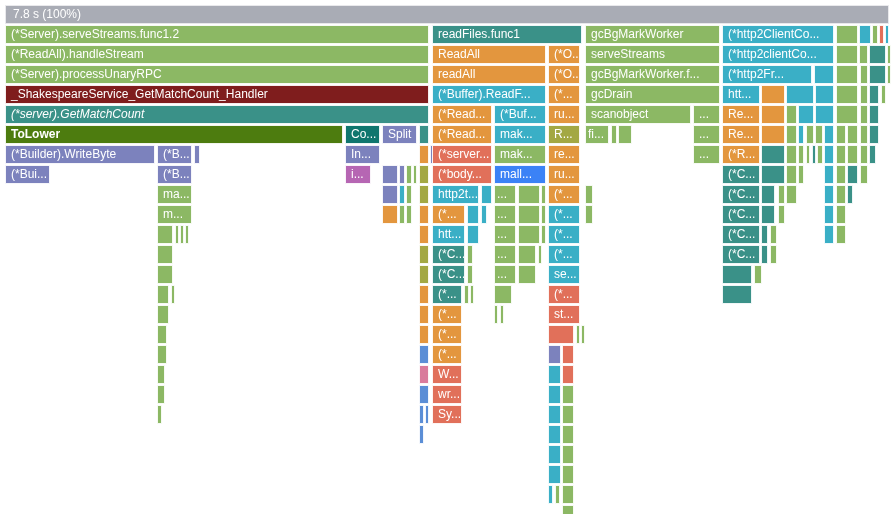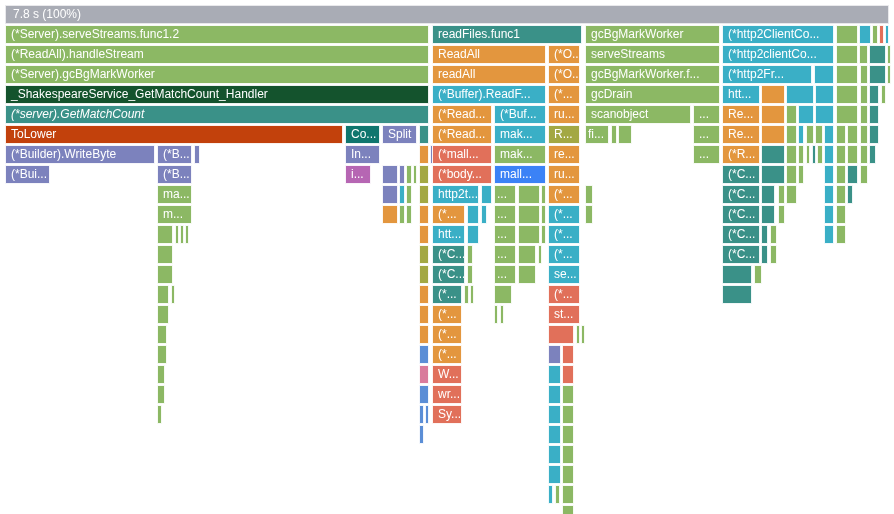--- a/index.html
+++ b/index.html
@@ -66,31 +66,31 @@
       <div class="frame tiny" style="left: 885px; top: 25px; width: 4px; height: 19px; background: rgb(58, 175, 198);"></div>
       <div class="frame" style="left: 5px; top: 45px; width: 424px; height: 19px; background: rgb(140, 184, 100);"><span>(*ReadAll).handleStream</span></div>
       <div class="frame" style="left: 432px; top: 45px; width: 114px; height: 19px; background: rgb(227, 150, 62);"><span>ReadAll</span></div>
       <div class="frame" style="left: 548px; top: 45px; width: 32px; height: 19px; background: rgb(227, 150, 62);"><span>(*O...</span></div>
       <div class="frame" style="left: 585px; top: 45px; width: 135px; height: 19px; background: rgb(140, 184, 100);"><span>serveStreams</span></div>
       <div class="frame" style="left: 722px; top: 45px; width: 112px; height: 19px; background: rgb(58, 175, 198);"><span>(*http2clientCo...</span></div>
       <div class="frame tiny" style="left: 836px; top: 45px; width: 22px; height: 19px; background: rgb(140, 184, 100);"></div>
       <div class="frame tiny" style="left: 859px; top: 45px; width: 9px; height: 19px; background: rgb(140, 184, 100);"></div>
       <div class="frame tiny" style="left: 869px; top: 45px; width: 17px; height: 19px; background: rgb(58, 145, 136);"></div>
       <div class="frame tiny" style="left: 887px; top: 45px; width: 3px; height: 19px; background: rgb(140, 184, 100);"></div>
-      <div class="frame" style="left: 5px; top: 65px; width: 424px; height: 19px; background: rgb(140, 184, 100);"><span>(*Server).gcBgMarkWorker</span></div>
+      <div class="frame" style="left: 5px; top: 65px; width: 424px; height: 19px; background: rgb(140, 184, 100);"><span>(*Server).processUnaryRPC</span></div>
       <div class="frame" style="left: 432px; top: 65px; width: 114px; height: 19px; background: rgb(227, 150, 62);"><span>readAll</span></div>
       <div class="frame" style="left: 548px; top: 65px; width: 32px; height: 19px; background: rgb(227, 150, 62);"><span>(*O...</span></div>
       <div class="frame" style="left: 585px; top: 65px; width: 135px; height: 19px; background: rgb(140, 184, 100);"><span>gcBgMarkWorker.f...</span></div>
       <div class="frame" style="left: 722px; top: 65px; width: 90px; height: 19px; background: rgb(58, 175, 198);"><span>(*http2Fr...</span></div>
       <div class="frame tiny" style="left: 814px; top: 65px; width: 20px; height: 19px; background: rgb(58, 175, 198);"></div>
       <div class="frame tiny" style="left: 836px; top: 65px; width: 22px; height: 19px; background: rgb(140, 184, 100);"></div>
       <div class="frame tiny" style="left: 860px; top: 65px; width: 8px; height: 19px; background: rgb(140, 184, 100);"></div>
       <div class="frame tiny" style="left: 869px; top: 65px; width: 17px; height: 19px; background: rgb(58, 145, 136);"></div>
       <div class="frame tiny" style="left: 887px; top: 65px; width: 3px; height: 19px; background: rgb(140, 184, 100);"></div>
-      <div class="frame" style="left: 5px; top: 85px; width: 424px; height: 19px; background: #14532d;"><span>_ShakespeareService_GetMatchCount_Handler</span></div>
+      <div class="frame" style="left: 5px; top: 85px; width: 424px; height: 19px; background: #7f1d1d;"><span>_ShakespeareService_GetMatchCount_Handler</span></div>
       <div class="frame" style="left: 432px; top: 85px; width: 114px; height: 19px; background: rgb(58, 175, 198);"><span>(*Buffer).ReadF...</span></div>
       <div class="frame" style="left: 548px; top: 85px; width: 32px; height: 19px; background: rgb(227, 150, 62);"><span>(*...</span></div>
       <div class="frame" style="left: 585px; top: 85px; width: 135px; height: 19px; background: rgb(140, 184, 100);"><span>gcDrain</span></div>
       <div class="frame" style="left: 722px; top: 85px; width: 38px; height: 19px; background: rgb(58, 175, 198);"><span>htt...</span></div>
       <div class="frame tiny" style="left: 761px; top: 85px; width: 24px; height: 19px; background: rgb(227, 150, 62);"></div>
       <div class="frame" style="left: 786px; top: 85px; width: 28px; height: 19px; background: rgb(58, 175, 198);"></div>
       <div class="frame tiny" style="left: 815px; top: 85px; width: 19px; height: 19px; background: rgb(58, 175, 198);"></div>
       <div class="frame tiny" style="left: 836px; top: 85px; width: 22px; height: 19px; background: rgb(140, 184, 100);"></div>
       <div class="frame tiny" style="left: 860px; top: 85px; width: 8px; height: 19px; background: rgb(140, 184, 100);"></div>
       <div class="frame tiny" style="left: 869px; top: 85px; width: 10px; height: 19px; background: rgb(58, 145, 136);"></div>
@@ -102,21 +102,21 @@
       <div class="frame" style="left: 585px; top: 105px; width: 106px; height: 19px; background: rgb(140, 184, 100);"><span>scanobject</span></div>
       <div class="frame" style="left: 693px; top: 105px; width: 27px; height: 19px; background: rgb(140, 184, 100);"><span>...</span></div>
       <div class="frame" style="left: 722px; top: 105px; width: 38px; height: 19px; background: rgb(227, 150, 62);"><span>Re...</span></div>
       <div class="frame tiny" style="left: 761px; top: 105px; width: 24px; height: 19px; background: rgb(227, 150, 62);"></div>
       <div class="frame tiny" style="left: 786px; top: 105px; width: 11px; height: 19px; background: rgb(140, 184, 100);"></div>
       <div class="frame tiny" style="left: 798px; top: 105px; width: 16px; height: 19px; background: rgb(58, 175, 198);"></div>
       <div class="frame tiny" style="left: 815px; top: 105px; width: 19px; height: 19px; background: rgb(58, 175, 198);"></div>
       <div class="frame tiny" style="left: 836px; top: 105px; width: 22px; height: 19px; background: rgb(140, 184, 100);"></div>
       <div class="frame tiny" style="left: 860px; top: 105px; width: 8px; height: 19px; background: rgb(140, 184, 100);"></div>
       <div class="frame tiny" style="left: 869px; top: 105px; width: 10px; height: 19px; background: rgb(58, 145, 136);"></div>
-      <div class="frame" style="left: 5px; top: 125px; width: 338px; height: 19px; background: #c2410c;"><span>ToLower</span></div>
+      <div class="frame" style="left: 5px; top: 125px; width: 338px; height: 19px; background: #4d7c0f; font-weight: bold;"><span>ToLower</span></div>
       <div class="frame" style="left: 345px; top: 125px; width: 35px; height: 19px; background: #0f766e;"><span>Co...</span></div>
       <div class="frame" style="left: 382px; top: 125px; width: 35px; height: 19px; background: rgb(124, 130, 189);"><span>Split</span></div>
       <div class="frame tiny" style="left: 419px; top: 125px; width: 10px; height: 19px; background: rgb(58, 145, 136);"></div>
       <div class="frame" style="left: 432px; top: 125px; width: 60px; height: 19px; background: rgb(227, 150, 62);"><span>(*Read...</span></div>
       <div class="frame" style="left: 494px; top: 125px; width: 52px; height: 19px; background: rgb(58, 175, 198);"><span>mak...</span></div>
       <div class="frame" style="left: 548px; top: 125px; width: 32px; height: 19px; background: rgb(163, 168, 67);"><span>R...</span></div>
       <div class="frame tiny" style="left: 585px; top: 125px; width: 24px; height: 19px; background: rgb(140, 184, 100);"><span>fi...</span></div>
       <div class="frame tiny" style="left: 611px; top: 125px; width: 6px; height: 19px; background: rgb(140, 184, 100);"></div>
       <div class="frame tiny" style="left: 618px; top: 125px; width: 14px; height: 19px; background: rgb(140, 184, 100);"></div>
       <div class="frame" style="left: 693px; top: 125px; width: 27px; height: 19px; background: rgb(140, 184, 100);"><span>...</span></div>
@@ -130,21 +130,21 @@
       <div class="frame tiny" style="left: 836px; top: 125px; width: 10px; height: 19px; background: rgb(140, 184, 100);"></div>
       <div class="frame tiny" style="left: 847px; top: 125px; width: 11px; height: 19px; background: rgb(140, 184, 100);"></div>
       <div class="frame tiny" style="left: 860px; top: 125px; width: 8px; height: 19px; background: rgb(140, 184, 100);"></div>
       <div class="frame tiny" style="left: 869px; top: 125px; width: 10px; height: 19px; background: rgb(58, 145, 136);"></div>
       <div class="frame" style="left: 5px; top: 145px; width: 150px; height: 19px; background: rgb(124, 130, 189);"><span>(*Builder).WriteByte</span></div>
       <div class="frame" style="left: 157px; top: 145px; width: 35px; height: 19px; background: rgb(124, 130, 189);"><span>(*B...</span></div>
       <div class="frame tiny" style="left: 194px; top: 145px; width: 6px; height: 19px; background: rgb(124, 130, 189);"></div>
       <div class="frame" style="left: 345px; top: 145px; width: 35px; height: 19px; background: rgb(124, 130, 189);"><span>In...</span></div>
       <div class="frame" style="left: 382px; top: 145px; width: 35px; height: 19px; background: rgb(124, 130, 189); margin-left: 48px;"><span>ge...</span></div>
       <div class="frame tiny" style="left: 419px; top: 145px; width: 10px; height: 19px; background: rgb(227, 150, 62);"></div>
-      <div class="frame" style="left: 432px; top: 145px; width: 60px; height: 19px; background: rgb(225, 112, 90);"><span>(*mall...</span></div>
+      <div class="frame" style="left: 432px; top: 145px; width: 60px; height: 19px; background: rgb(225, 112, 90);"><span>(*server...</span></div>
       <div class="frame" style="left: 494px; top: 145px; width: 52px; height: 19px; background: rgb(140, 184, 100);"><span>mak...</span></div>
       <div class="frame" style="left: 548px; top: 145px; width: 32px; height: 19px; background: rgb(227, 150, 62);"><span>re...</span></div>
       <div class="frame" style="left: 693px; top: 145px; width: 27px; height: 19px; background: rgb(140, 184, 100);"><span>...</span></div>
       <div class="frame" style="left: 722px; top: 145px; width: 38px; height: 19px; background: rgb(227, 150, 62);"><span>(*R...</span></div>
       <div class="frame tiny" style="left: 761px; top: 145px; width: 24px; height: 19px; background: rgb(58, 145, 136);"></div>
       <div class="frame tiny" style="left: 786px; top: 145px; width: 11px; height: 19px; background: rgb(140, 184, 100);"></div>
       <div class="frame tiny" style="left: 798px; top: 145px; width: 6px; height: 19px; background: rgb(140, 184, 100);"></div>
       <div class="frame tiny" style="left: 806px; top: 145px; width: 4px; height: 19px; background: rgb(140, 184, 100);"></div>
       <div class="frame tiny" style="left: 812px; top: 145px; width: 4px; height: 19px; background: rgb(58, 145, 136);"></div>
       <div class="frame tiny" style="left: 817px; top: 145px; width: 6px; height: 19px; background: rgb(140, 184, 100);"></div>

